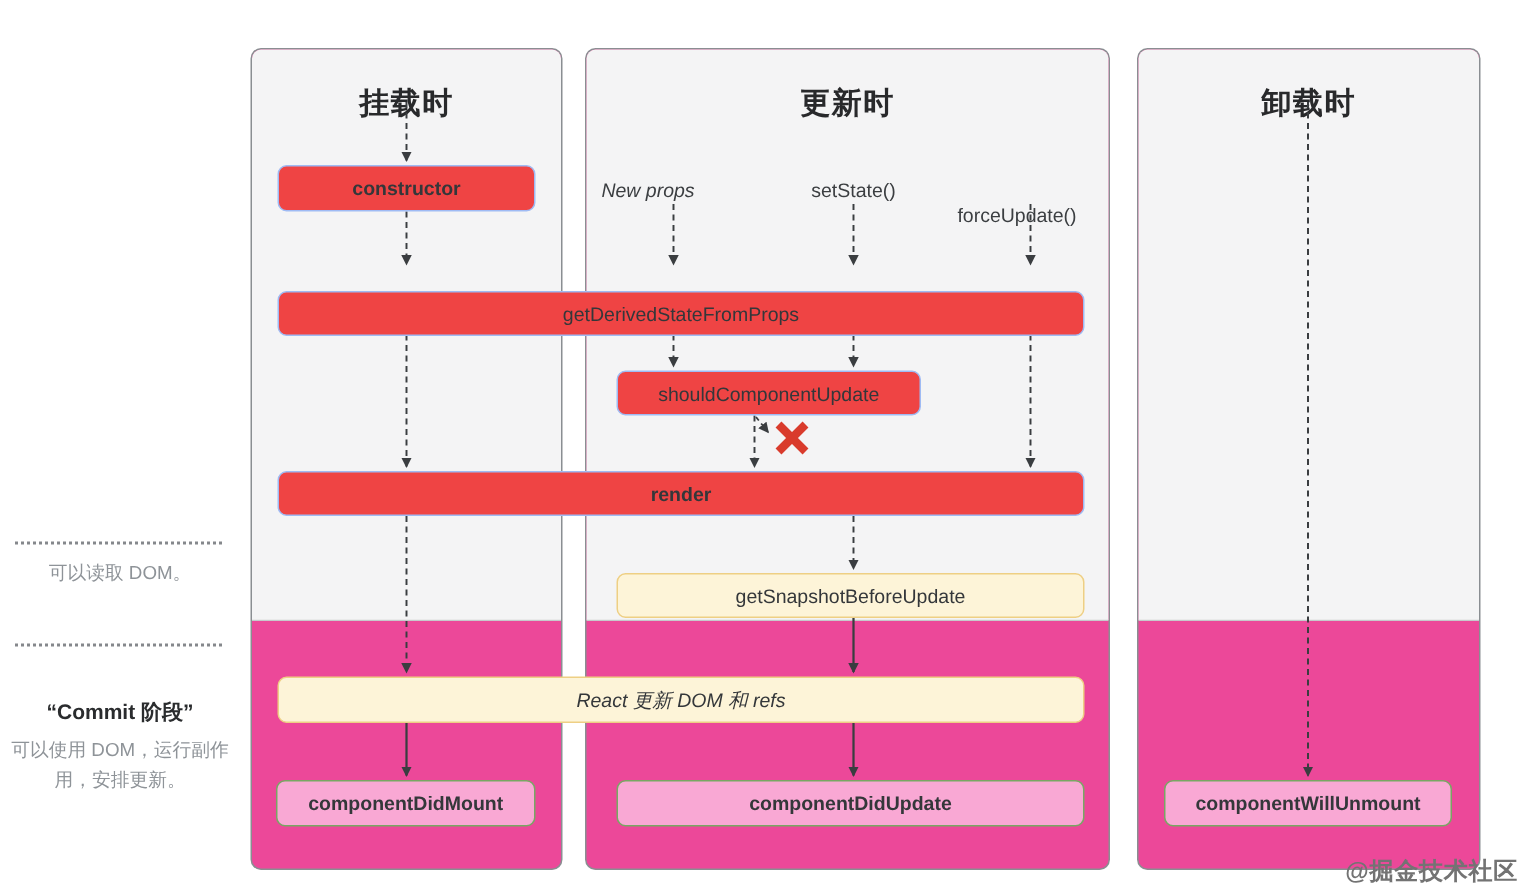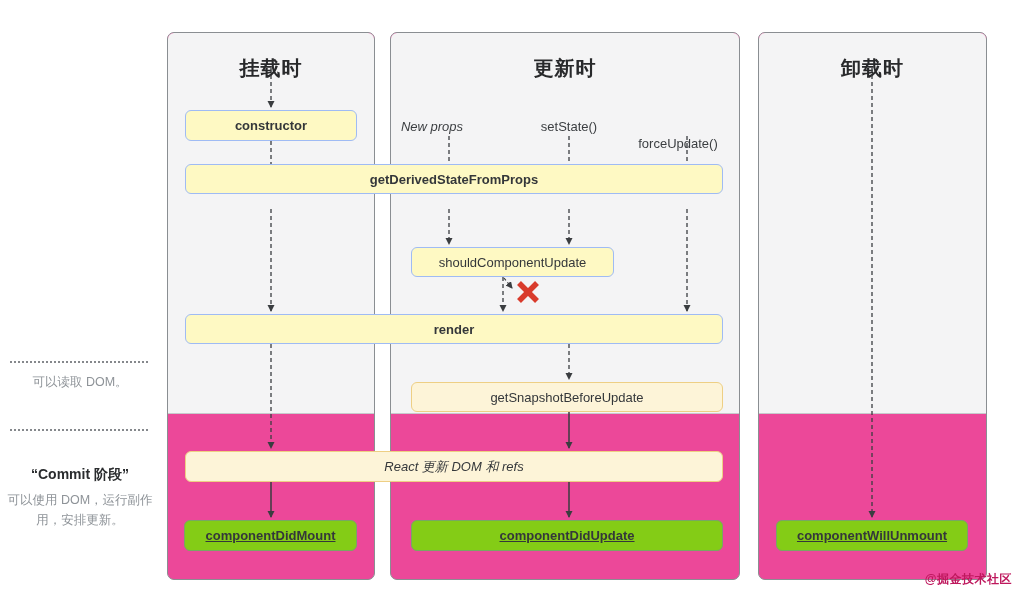--- a/index.html
+++ b/index.html
@@ -28,28 +28,28 @@
 
   
   .arrows { position:absolute; left:0; top:0; z-index:2; pointer-events:none; }
 
   
   .node {
     position:absolute; box-sizing:border-box; height:31px; z-index:3;
     border-radius:6px; border:1px solid; display:flex; align-items:center;
     justify-content:center; font-size:13px; color:#34373a; white-space:nowrap;
   }
-  .blue   { background:#fef9c3; border-color:#9fbbf4; }
+  .blue   { background:#ef4444; border-color:#9fbbf4; }
   .yellow { background:#fdf4d8; border-color:#eecf84; }
-  .green  { background:#84cc16; border-color:#78a763;text-decoration:underline; }
+  .green  { background:#f9a8d4; border-color:#78a763; }
   .bold   { font-weight:bold; }
   .italic { font-style:italic; }
 
   #node-constructor { left:185px; top:110px; width:172px; }
-  #node-gdsfp       { left:185px; top:164px; width:538px; height:30px;font-weight:bold; }
+  #node-gdsfp       { left:185px; top:194px; width:538px; height:30px; }
   #node-scu         { left:411px; top:247px; width:203px; height:30px; }
   #node-render      { left:185px; top:314px; width:538px; height:30px; }
   #node-gsbu        { left:411px; top:382px; width:312px; height:30px; }
   #node-react-dom   { left:185px; top:451px; width:538px; }
   #node-cdm         { left:184px; top:520px; width:173px; }
   #node-cdu         { left:411px; top:520px; width:312px; }
   #node-cwu         { left:776px; top:520px; width:192px; }
 
   
   .trigger {
@@ -68,22 +68,22 @@
   #note-precommit { top:372px; }
   #note-commit    { top:466px; }
   .divider {
     position:absolute; left:10px; width:138px; height:0; z-index:3;
     border-top:2px dotted #85888c;
   }
   #divider-1 { top:361px; }
   #divider-2 { top:429px; }
 
   .watermark {
-    position:absolute; right:5px; top:571px; font-size:12px; font-weight:600;
-    color:#be185d; z-index:3; letter-spacing:0.5px;text-align:center;
+    position:absolute; right:5px; top:571px; font-size:16px; font-weight:600;
+    color:#737373; z-index:3; letter-spacing:0.5px;text-align:center;
   }
 </style>
 </head>
 <body>
 
 <div class="canvas">
 
   <div class="divider" id="divider-1"></div>
   <div class="note" id="note-precommit">
     <div class="note-body">可以读取 DOM。</div>

